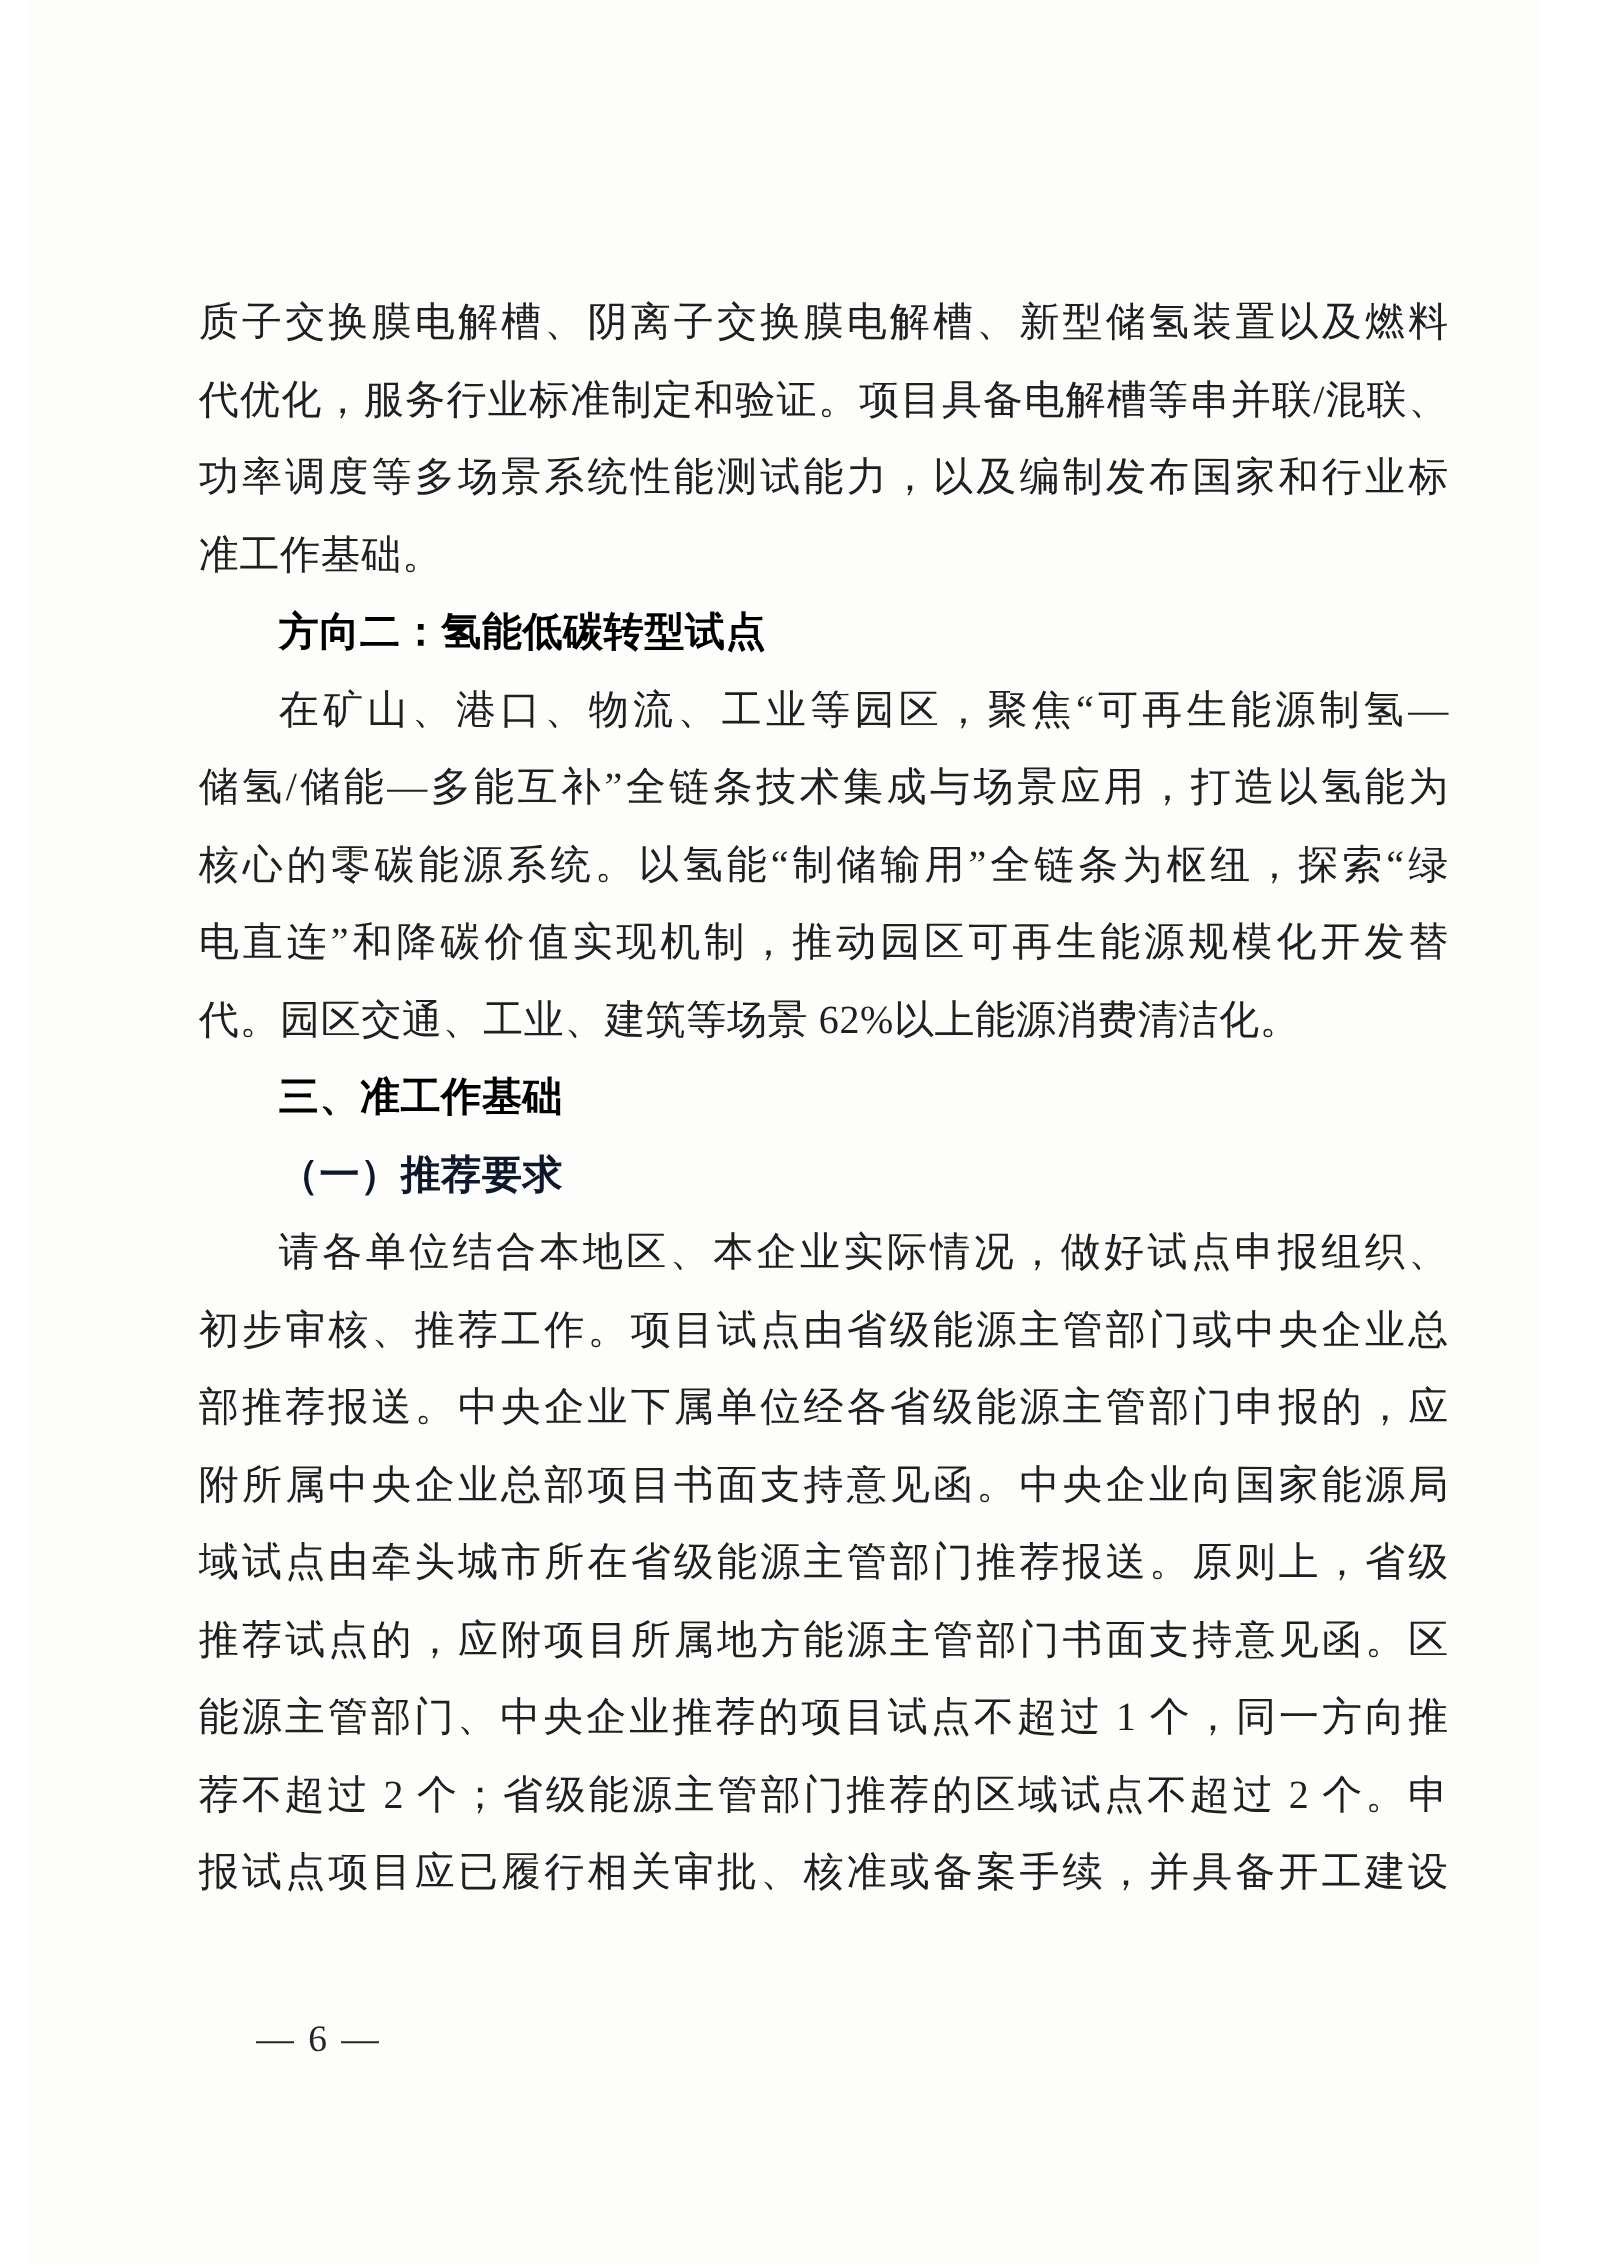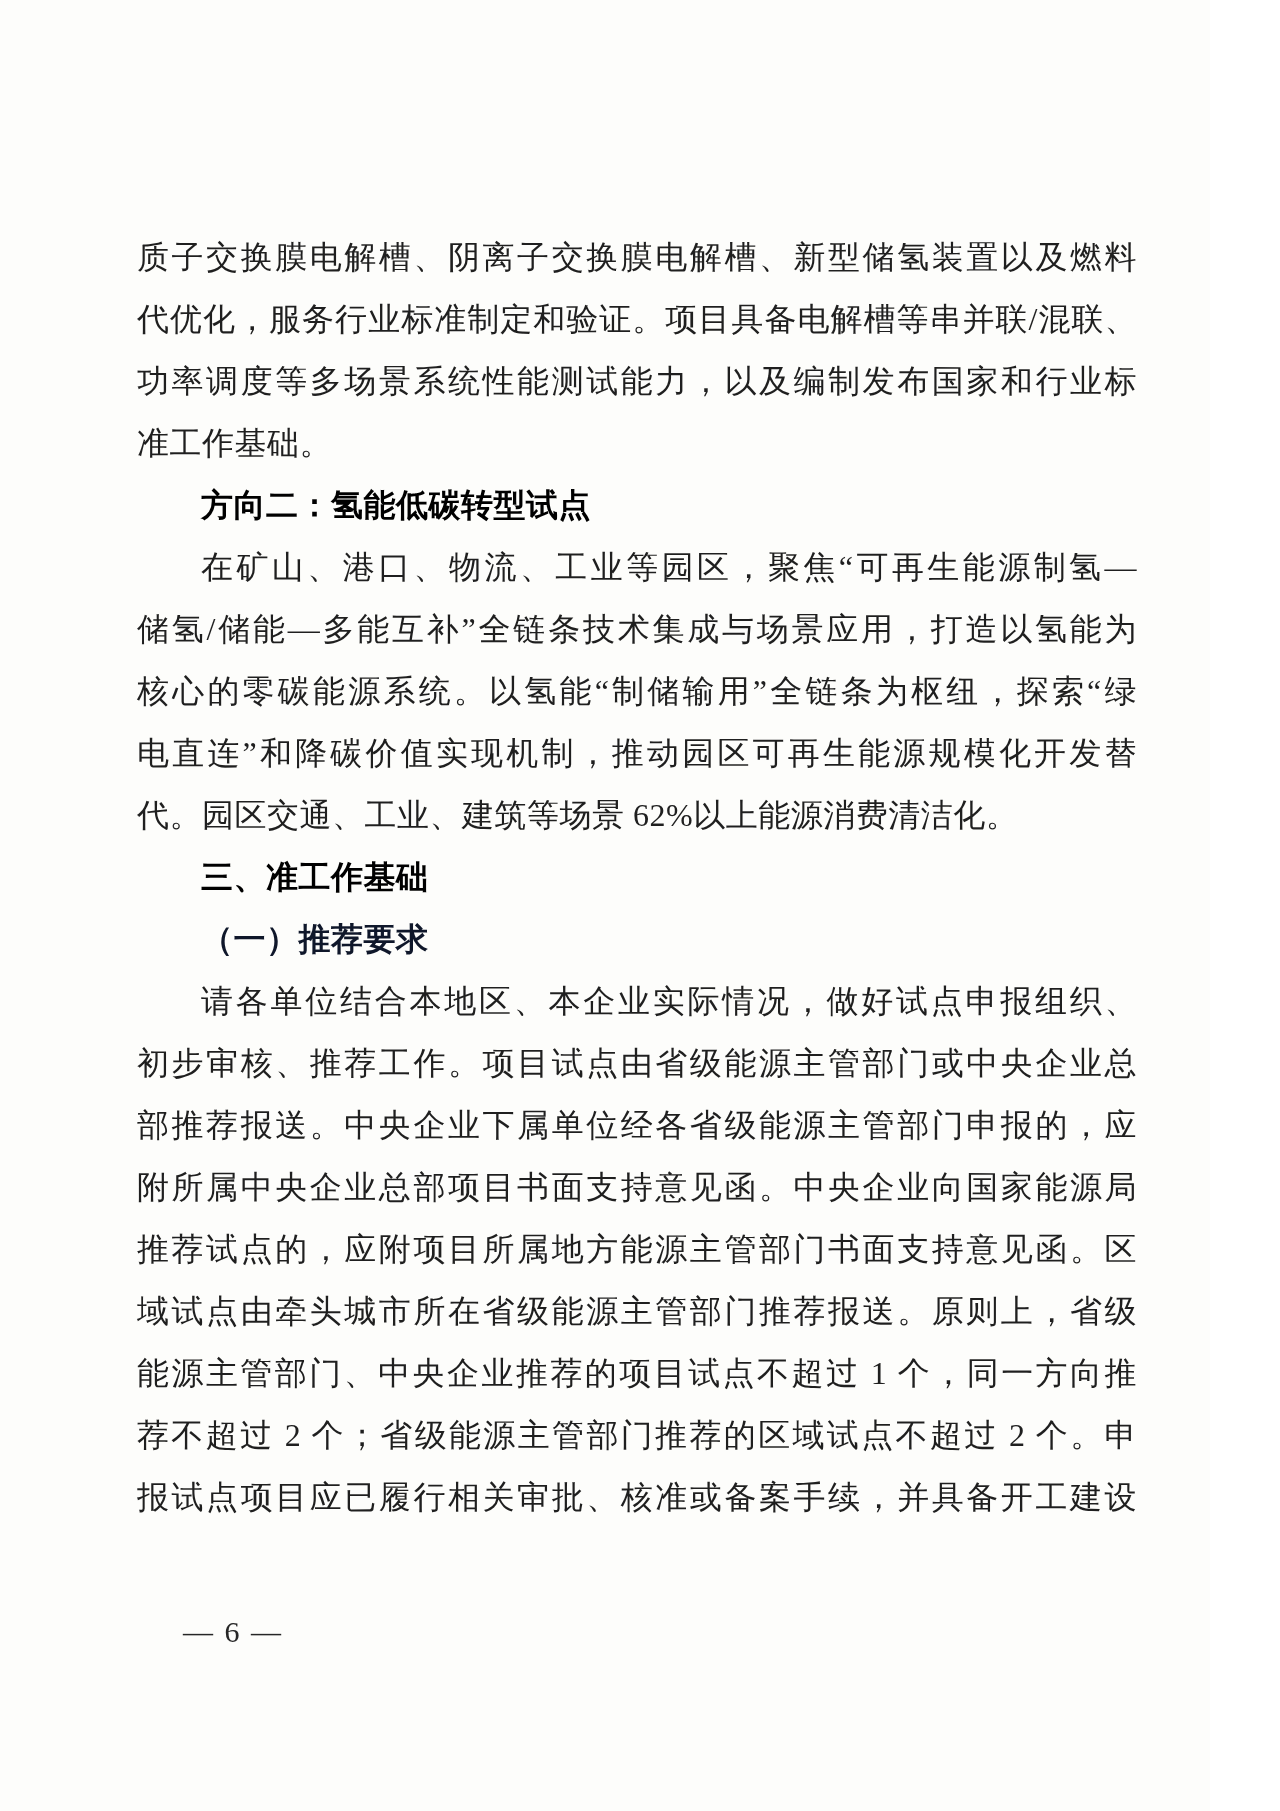--- a/index.html
+++ b/index.html
@@ -8,20 +8,21 @@
     background: #ffffff;
   }
   .page {
     position: relative;
     width: 1210px;
     height: 1811px;
     background: #fdfdfb;
     overflow: hidden;
     font-family: "Liberation Serif", "DejaVu Serif", serif;
     color: #1f1f1f;
+    margin-left: 22px;
   }
   .content {
     position: absolute;
     left: 137px;
     top: 226px;
     width: 1000px;
   }
   .line {
     height: 62px;
     line-height: 62px;
@@ -79,22 +80,22 @@
     <div class="line">电直连”和降碳价值实现机制，推动园区可再生能源规模化开发替</div>
     <div class="line line-end">代。园区交通、工业、建筑等场景 62%以上能源消费清洁化。</div>
 
     <div class="line heading-hei indent">三、准工作基础</div>
     <div class="line heading-kai indent">（一）推荐要求</div>
 
     <div class="line indent">请各单位结合本地区、本企业实际情况，做好试点申报组织、</div>
     <div class="line">初步审核、推荐工作。项目试点由省级能源主管部门或中央企业总</div>
     <div class="line">部推荐报送。中央企业下属单位经各省级能源主管部门申报的，应</div>
     <div class="line">附所属中央企业总部项目书面支持意见函。中央企业向国家能源局</div>
+    <div class="line">域试点由牵头城市所在省级能源主管部门推荐报送。原则上，省级</div>
     <div class="line">推荐试点的，应附项目所属地方能源主管部门书面支持意见函。区</div>
-    <div class="line">域试点由牵头城市所在省级能源主管部门推荐报送。原则上，省级</div>
     <div class="line">能源主管部门、中央企业推荐的项目试点不超过 1 个，同一方向推</div>
     <div class="line">荐不超过 2 个；省级能源主管部门推荐的区域试点不超过 2 个。申</div>
     <div class="line">报试点项目应已履行相关审批、核准或备案手续，并具备开工建设</div>
 
   </div>
 
   <div class="footer">— 6 —</div>
 </div>
 
 </body></html>

